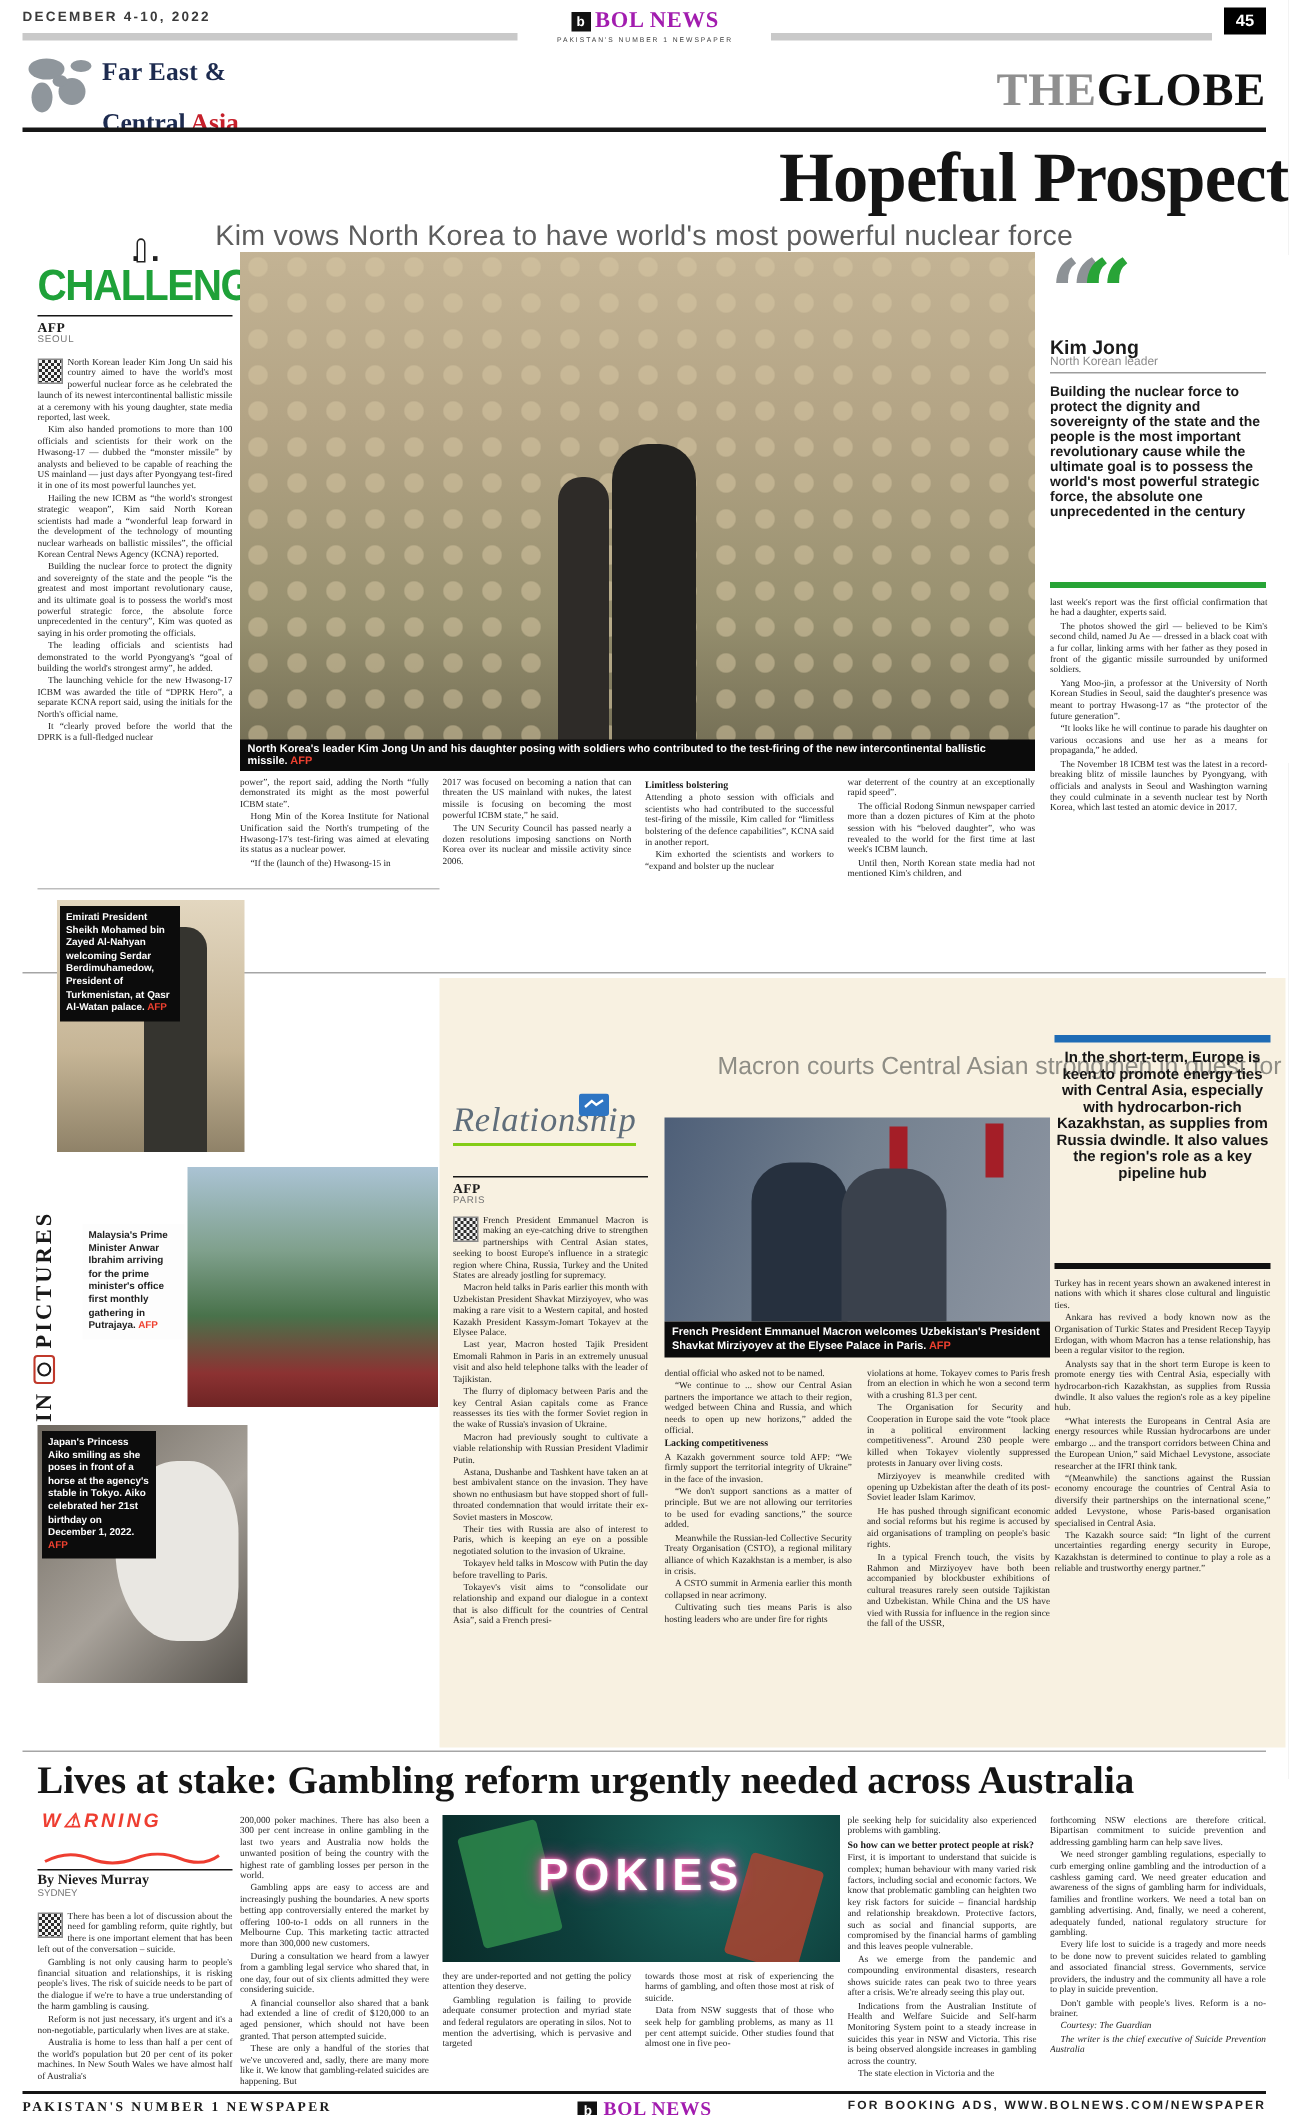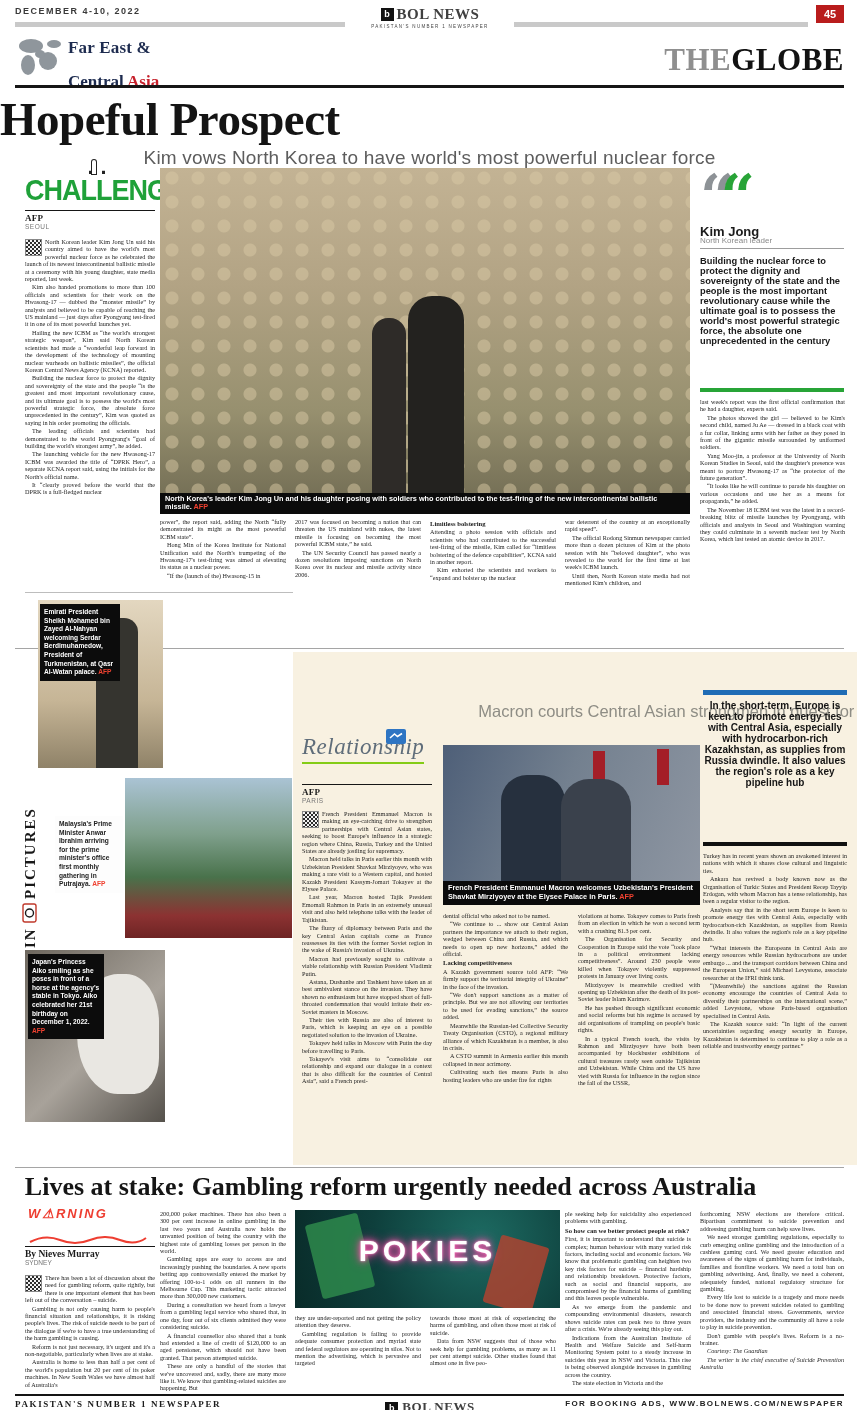--- a/index.html
+++ b/index.html
@@ -5,38 +5,38 @@
   * { margin:0; padding:0; box-sizing:border-box; }
   html,body { background:#e9e9e9; }
   .page { position:relative; width:859px; height:1410px; margin:0 auto; background:#fff;
           font-family:"Liberation Serif", serif; color:#1b1b1b; overflow:hidden; }
   .abs { position:absolute; }
   .sans { font-family:"Liberation Sans", sans-serif; }
 
   
   .date { left:15px; top:6px; font-size:9px; letter-spacing:1.5px; color:#3a3a3a; font-weight:bold; }
   .hbar { top:22px; height:5px; background:#c9c9c9; }
-  .pageno { left:816px; top:5px; width:28px; height:18px; background:#b91c1c; color:#fff;
+  .pageno { left:816px; top:5px; width:28px; height:18px; background:#000000; color:#fff;
             font-size:11px; font-weight:bold; text-align:center; line-height:18px; }
   .brand { left:344px; top:6px; width:172px; text-align:center; }
   .brand-row { display:flex; align-items:center; justify-content:center; gap:3px; }
   .bol-box { display:inline-block; width:13px; height:13px; background:#111; color:#fff;
              font-family:"Liberation Sans",sans-serif; font-size:9px; font-weight:bold; line-height:13px; }
-  .bol-text { font-size:15px; font-weight:bold; letter-spacing:.5px; color:#404040; }
+  .bol-text { font-size:15px; font-weight:bold; letter-spacing:.5px; color:#a21caf; }
   .brand-tag { font-family:"Liberation Sans",sans-serif; font-size:4.5px; letter-spacing:1.3px; color:#444; margin-top:1px; }
   .sec-globe { left:16px; top:36px; }
   .sec1 { left:68px; top:38px; font-size:17px; font-weight:bold; color:#1d2b4f; letter-spacing:.2px; }
   .sec2 { left:68px; top:72px; font-size:17px; font-weight:bold; color:#1d2b4f; }
   .sec2 .red { color:#c6202b; }
   .theglobe { left:500px; top:42px; width:344px; text-align:right; font-size:31px; font-weight:bold; letter-spacing:.5px; }
   .theglobe .the { color:#8f8f8f; } .theglobe .globe { color:#121212; }
   .mast-rule { left:15px; top:85px; width:829px; height:3px; background:#161616; }
 
   
-  .h1 { left:0; top:92px; width:859px; text-align:left; font-size:47px; font-weight:bold; color:#141414; letter-spacing:-.5px; }
+  .h1 { left:0; top:92px; width:859px; text-align:right; font-size:47px; font-weight:bold; color:#141414; letter-spacing:-.5px; }
   .h1sub { left:0; top:147px; width:859px; text-align:center; font-family:"Liberation Sans",sans-serif;
            font-size:19px; color:#5d5d5d; letter-spacing:.2px; }
 
   
   .body-col { font-size:6.2px; line-height:7.4px; text-align:justify; overflow:hidden; color:#1c1c1c; }
   .body-col .para { margin:0 0 1px 0; }
   .body-col .para + .para { text-indent:7px; }
   .inline-head { font-weight:bold; font-size:6.6px; margin:2px 0 1px 0; }
   .byline { border-top:1px solid #161616; padding-top:2px; }
   .byline .agency { font-size:9px; font-weight:bold; letter-spacing:.3px; }

